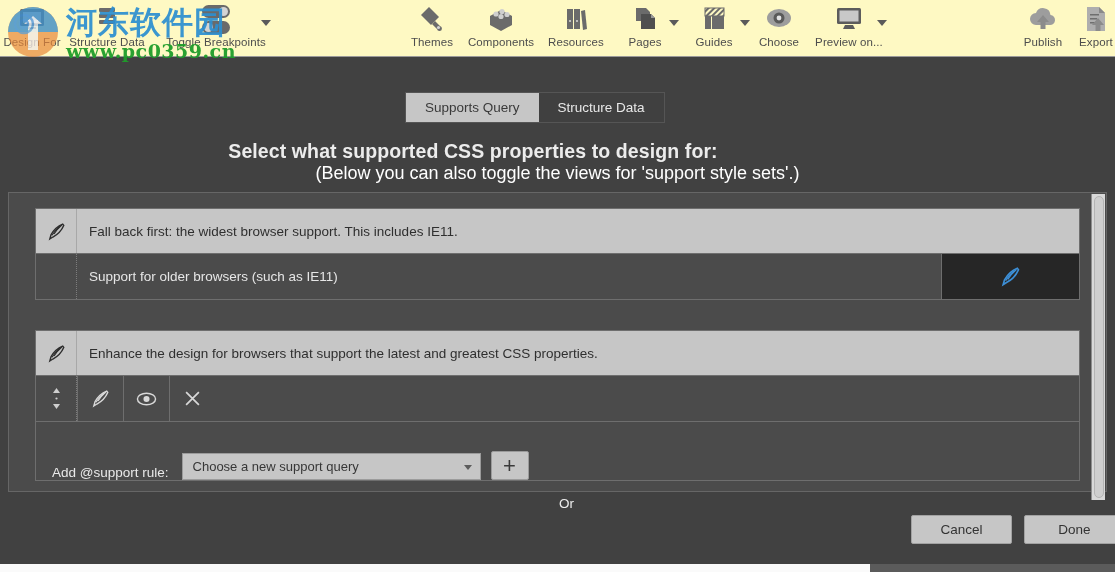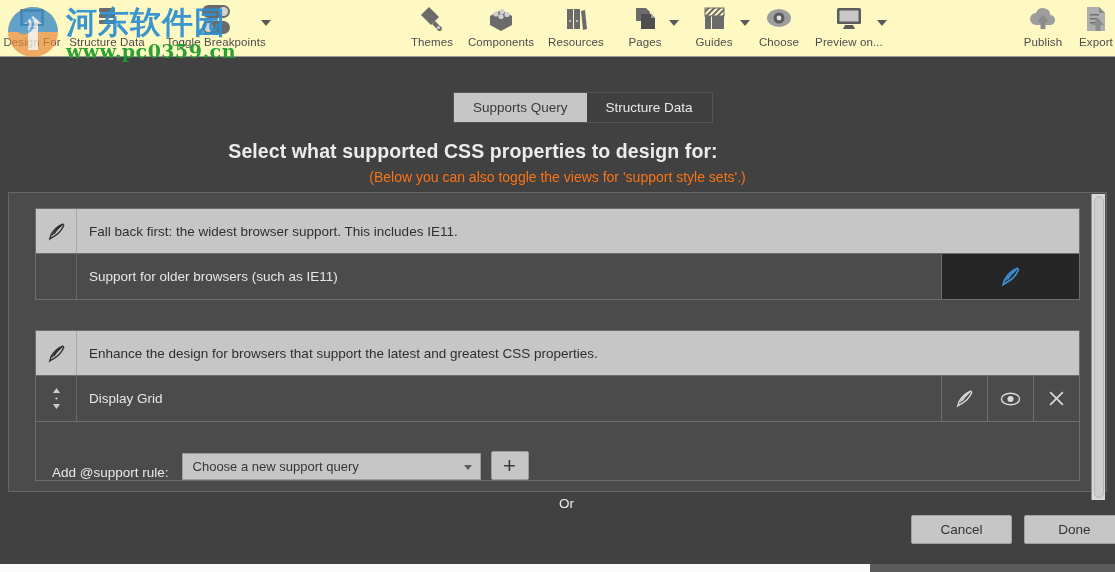--- a/index.html
+++ b/index.html
@@ -54,40 +54,40 @@
   }
   .wm-url {
     left: 66px; top: 40px;
     font-family: "DejaVu Serif", serif;
     font-size: 19px; font-weight: bold; color: #1f9d2a; opacity: .95;
     letter-spacing: .5px;
   }
 
   
   .tabs {
-    position: absolute; top: 92px; left: 453px;
+    position: absolute; top: 92px; left: 405px;
     display: flex; border: 1px solid #555;
   }
   .tab {
     height: 29px; padding: 0 19px;
     display: flex; align-items: center; justify-content: center;
     font-size: 13.5px; cursor: pointer;
   }
   .tab.active { background: #c6c6c6; color: #3a3a3a; }
   .tab.inactive { background: #404040; color: #e8e8e8; }
 
   .headline {
     position: absolute; top: 140px; left: 0; width: 946px;
     text-align: center; color: #ececec;
     font-size: 19.5px; font-weight: bold; letter-spacing: .1px;
   }
   .subhead {
-    position: absolute; top: 169px; left: 0; width: 1115px;
-    text-align: center; color: #f97316;
-    font-size: 14px;
+    position: absolute; top: 163px; left: 0; width: 1115px;
+    text-align: center; color: #ffffff;
+    font-size: 18px;
   }
 
   
   .section {
     position: absolute; left: 8px; top: 192px;
     width: 1099px; height: 300px;
     background: #4b4b4b;
     border: 1px solid #666;
   }
   .scrollbar-v {
@@ -401,21 +401,20 @@
       </div>
 
       <div class="row body-row">
         <div class="body-handle">
           <svg width="11" height="25" viewBox="0 0 11 25">
               <path d="M5.5 2 L9 7 H2 Z" fill="#cfcfcf"></path>
               <circle cx="5.5" cy="12.5" r="1.1" fill="#cfcfcf"></circle>
               <path d="M5.5 23 L9 18 H2 Z" fill="#cfcfcf"></path>
             </svg>
         </div>
-        <div class="body-text">Display Grid</div>
         <div class="act-cell">
           <svg width="19" height="19" viewBox="0 0 20 20">
               <path d="M16.5 2.2 C12 4 7 8.5 4.3 13.2 L3 17.8 L6.2 15.8 C11 13.2 15.6 8.3 17.6 3.6 Z" fill="none" stroke="#d8d8d8" stroke-width="1.5"></path>
               <path d="M13.5 4.5 C10.5 7 7.5 10.4 5.3 14" stroke="#d8d8d8" stroke-width="1.2" fill="none"></path>
               <path d="M15.6 3.2 C12.6 5.7 9.6 9.1 7.4 12.7" stroke="#d8d8d8" stroke-width="1.2" fill="none"></path>
             </svg>
         </div>
         <div class="act-cell">
           <svg width="21" height="18" viewBox="0 0 22 16">
               <ellipse cx="11" cy="8" rx="9.5" ry="6" fill="none" stroke="#d8d8d8" stroke-width="1.5"></ellipse>

